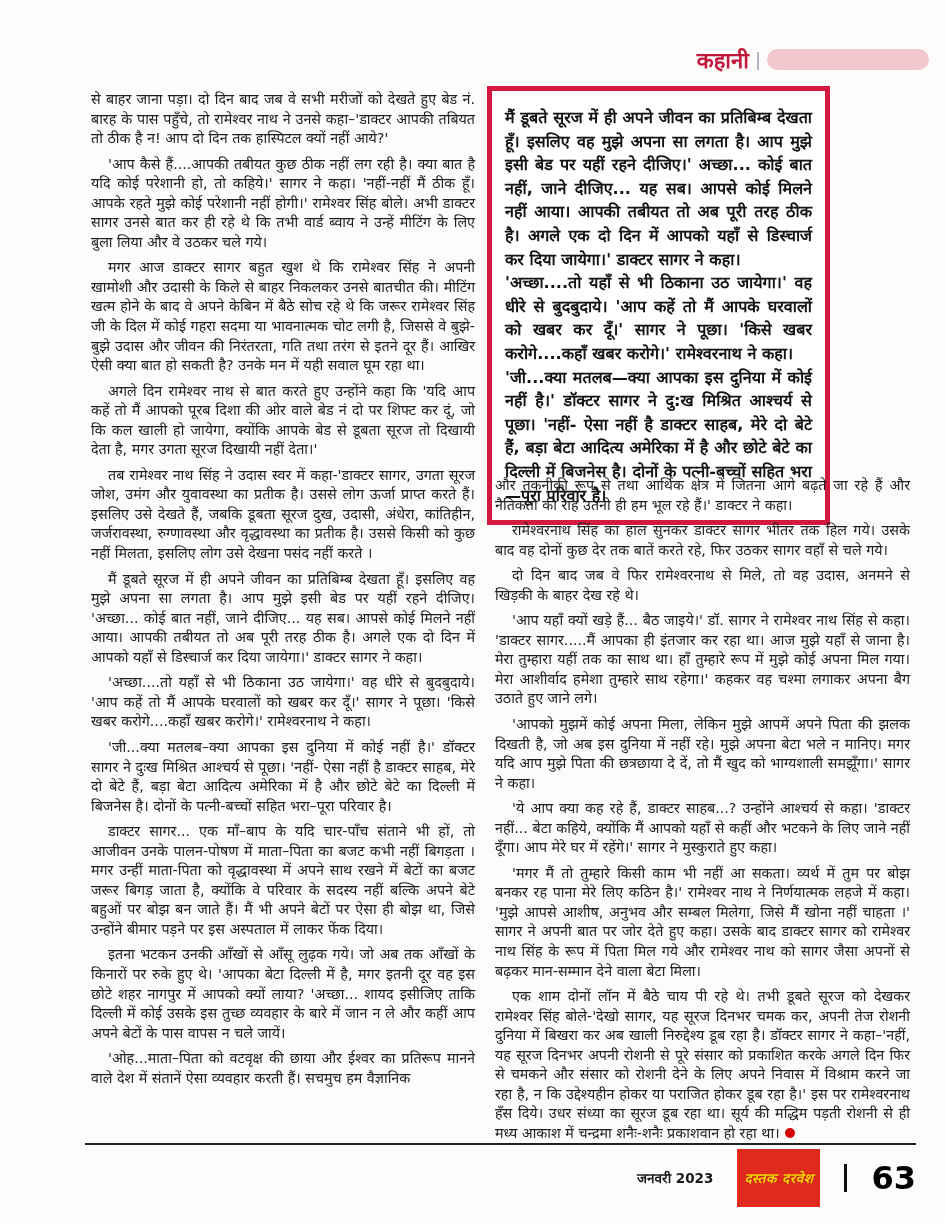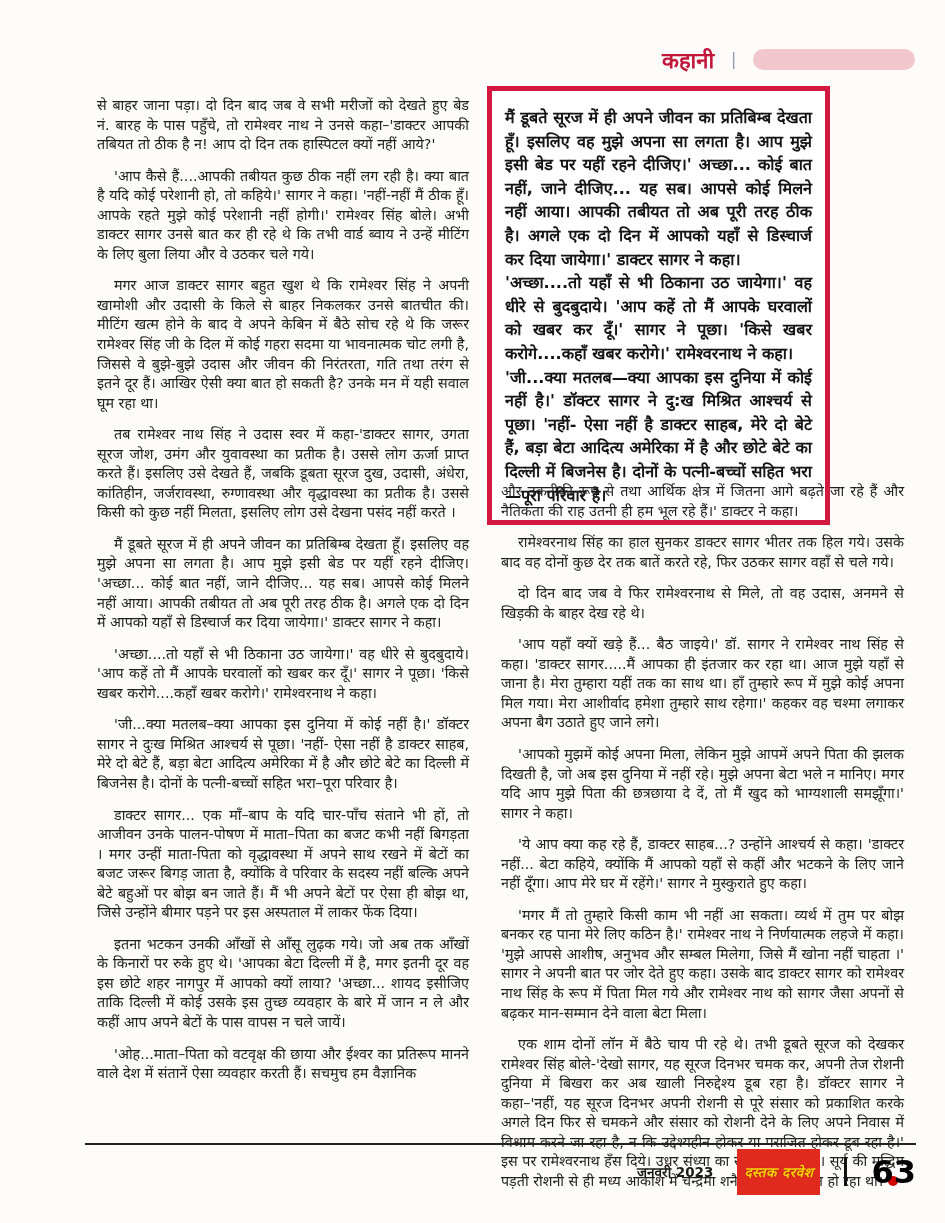--- a/index.html
+++ b/index.html
@@ -1,61 +1,62 @@
 <!DOCTYPE html>
 <html lang="hi"><head>
 <meta charset="utf-8">
 <style>
   html,body{margin:0;padding:0;background:#d9d9d9;}
   .page{position:relative;width:945px;height:1223px;background:#fdfcfb;overflow:hidden;
         font-family:"DejaVu Sans","Liberation Sans",sans-serif;color:#1e1e1e;}
   
-  .header{position:absolute;top:44px;right:30px;display:flex;align-items:center;gap:14px;font-family:Liberation Mono, monospace;}
+  .header{position:absolute;top:44px;right:16px;display:flex;align-items:center;gap:6px;}
   .section-label{font-size:22px;font-weight:bold;color:#c2183b;}
   .header-sep{font-size:18px;color:#9aa0b5;font-weight:normal;}
   .author-pill{width:162px;height:21px;border-radius:11px;background:#f1c7cd;}
   
   .col{position:absolute;font-size:14.3px;line-height:19.55px;text-align:justify;}
-  .col p{margin:12px;text-indent:17px;text-align:justify;}
+  .col p{margin:6px;text-indent:17px;text-align:justify;}
   .col p.no-indent{text-indent:0;}
   .left-col{left:85px;top:84px;width:396px;}
   .right-col{left:489px;top:470px;width:427px;}
   
   .quote-box{position:absolute;left:487px;top:86px;width:343px;box-sizing:border-box;
              border:5px solid #d3193f;background:#fff;padding:15px 13px 13px 13px;}
   .quote-box p{margin:0;font-weight:bold;font-size:16.1px;line-height:23.6px;
                text-align:justify;color:#141414;}
   
   .end-dot{display:inline-block;width:10px;height:10px;border-radius:50%;
            background:#d40000;margin-left:5px;vertical-align:baseline;}
   
   .footer-rule{position:absolute;left:85px;right:29px;top:1143px;height:2px;background:#222;}
   .footer{position:absolute;top:1149px;right:29px;display:flex;align-items:center;gap:24px;}
   .footer-date{font-size:13.5px;font-weight:bold;color:#1a1a1a;}
   .footer-logo{background:#e02a1e;color:#ffd400;font-weight:bold;font-style:italic;
-               font-size:13.5px;padding:14px 7px;letter-spacing:0.5px;
+               font-size:13.5px;padding:20px 7px;letter-spacing:0.5px;
                text-shadow:0 0 1px #7a1208;text-align:right;}
   .footer-bar{width:3px;height:28px;background:#111;}
   .footer-page{font-size:32px;font-weight:bold;color:#000;line-height:1;}
 </style>
 </head>
 <body>
 
 <div class="page">
 
   <div class="header">
     <span class="section-label">कहानी</span>
     <span class="header-sep">|</span>
     <span class="author-pill"></span>
   </div>
 
   <div class="col left-col">
     <p class="no-indent">से बाहर जाना पड़ा। दो दिन बाद जब वे सभी मरीजों को देखते हुए बेड नं. बारह के पास पहुँचे, तो रामेश्वर नाथ ने उनसे कहा–'डाक्टर आपकी तबियत तो ठीक है न! आप दो दिन तक हास्पिटल क्यों नहीं आये?'</p>
     <p>'आप कैसे हैं....आपकी तबीयत कुछ ठीक नहीं लग रही है। क्या बात है यदि कोई परेशानी हो, तो कहिये।' सागर ने कहा। 'नहीं-नहीं मैं ठीक हूँ। आपके रहते मुझे कोई परेशानी नहीं होगी।' रामेश्वर सिंह बोले। अभी डाक्टर सागर उनसे बात कर ही रहे थे कि तभी वार्ड ब्वाय ने उन्हें मीटिंग के लिए बुला लिया और वे उठकर चले गये।</p>
     <p>मगर आज डाक्टर सागर बहुत खुश थे कि रामेश्वर सिंह ने अपनी खामोशी और उदासी के किले से बाहर निकलकर उनसे बातचीत की। मीटिंग खत्म होने के बाद वे अपने केबिन में बैठे सोच रहे थे कि जरूर रामेश्वर सिंह जी के दिल में कोई गहरा सदमा या भावनात्मक चोट लगी है, जिससे वे बुझे-बुझे उदास और जीवन की निरंतरता, गति तथा तरंग से इतने दूर हैं। आखिर ऐसी क्या बात हो सकती है? उनके मन में यही सवाल घूम रहा था।</p>
+    <p>अगले दिन रामेश्वर नाथ से बात करते हुए उन्होंने कहा कि 'यदि आप कहें तो मैं आपको पूरब दिशा की ओर वाले बेड नं दो पर शिफ्ट कर दूं, जो कि कल खाली हो जायेगा, क्योंकि आपके बेड से डूबता सूरज तो दिखायी देता है, मगर उगता सूरज दिखायी नहीं देता।'</p>
     <p>तब रामेश्वर नाथ सिंह ने उदास स्वर में कहा-'डाक्टर सागर, उगता सूरज जोश, उमंग और युवावस्था का प्रतीक है। उससे लोग ऊर्जा प्राप्त करते हैं। इसलिए उसे देखते हैं, जबकि डूबता सूरज दुख, उदासी, अंधेरा, कांतिहीन, जर्जरावस्था, रुग्णावस्था और वृद्धावस्था का प्रतीक है। उससे किसी को कुछ नहीं मिलता, इसलिए लोग उसे देखना पसंद नहीं करते ।</p>
     <p>मैं डूबते सूरज में ही अपने जीवन का प्रतिबिम्ब देखता हूँ। इसलिए वह मुझे अपना सा लगता है। आप मुझे इसी बेड पर यहीं रहने दीजिए। 'अच्छा... कोई बात नहीं, जाने दीजिए... यह सब। आपसे कोई मिलने नहीं आया। आपकी तबीयत तो अब पूरी तरह ठीक है। अगले एक दो दिन में आपको यहाँ से डिस्चार्ज कर दिया जायेगा।' डाक्टर सागर ने कहा।</p>
     <p>'अच्छा....तो यहाँ से भी ठिकाना उठ जायेगा।' वह धीरे से बुदबुदाये। 'आप कहें तो मैं आपके घरवालों को खबर कर दूँ।' सागर ने पूछा। 'किसे खबर करोगे....कहाँ खबर करोगे।' रामेश्वरनाथ ने कहा।</p>
     <p>'जी...क्या मतलब–क्या आपका इस दुनिया में कोई नहीं है।' डॉक्टर सागर ने दुःख मिश्रित आश्चर्य से पूछा। 'नहीं- ऐसा नहीं है डाक्टर साहब, मेरे दो बेटे हैं, बड़ा बेटा आदित्य अमेरिका में है और छोटे बेटे का दिल्ली में बिजनेस है। दोनों के पत्नी-बच्चों सहित भरा–पूरा परिवार है।</p>
     <p>डाक्टर सागर... एक माँ–बाप के यदि चार-पाँच संताने भी हों, तो आजीवन उनके पालन-पोषण में माता–पिता का बजट कभी नहीं बिगड़ता । मगर उन्हीं माता-पिता को वृद्धावस्था में अपने साथ रखने में बेटों का बजट जरूर बिगड़ जाता है, क्योंकि वे परिवार के सदस्य नहीं बल्कि अपने बेटे बहुओं पर बोझ बन जाते हैं। मैं भी अपने बेटों पर ऐसा ही बोझ था, जिसे उन्होंने बीमार पड़ने पर इस अस्पताल में लाकर फेंक दिया।</p>
     <p>इतना भटकन उनकी आँखों से आँसू लुढ़क गये। जो अब तक आँखों के किनारों पर रुके हुए थे। 'आपका बेटा दिल्ली में है, मगर इतनी दूर वह इस छोटे शहर नागपुर में आपको क्यों लाया? 'अच्छा... शायद इसीजिए ताकि दिल्ली में कोई उसके इस तुच्छ व्यवहार के बारे में जान न ले और कहीं आप अपने बेटों के पास वापस न चले जायें।</p>
     <p>'ओह...माता–पिता को वटवृक्ष की छाया और ईश्वर का प्रतिरूप मानने वाले देश में संतानें ऐसा व्यवहार करती हैं। सचमुच हम वैज्ञानिक</p>
   </div>
 
   <div class="quote-box">

